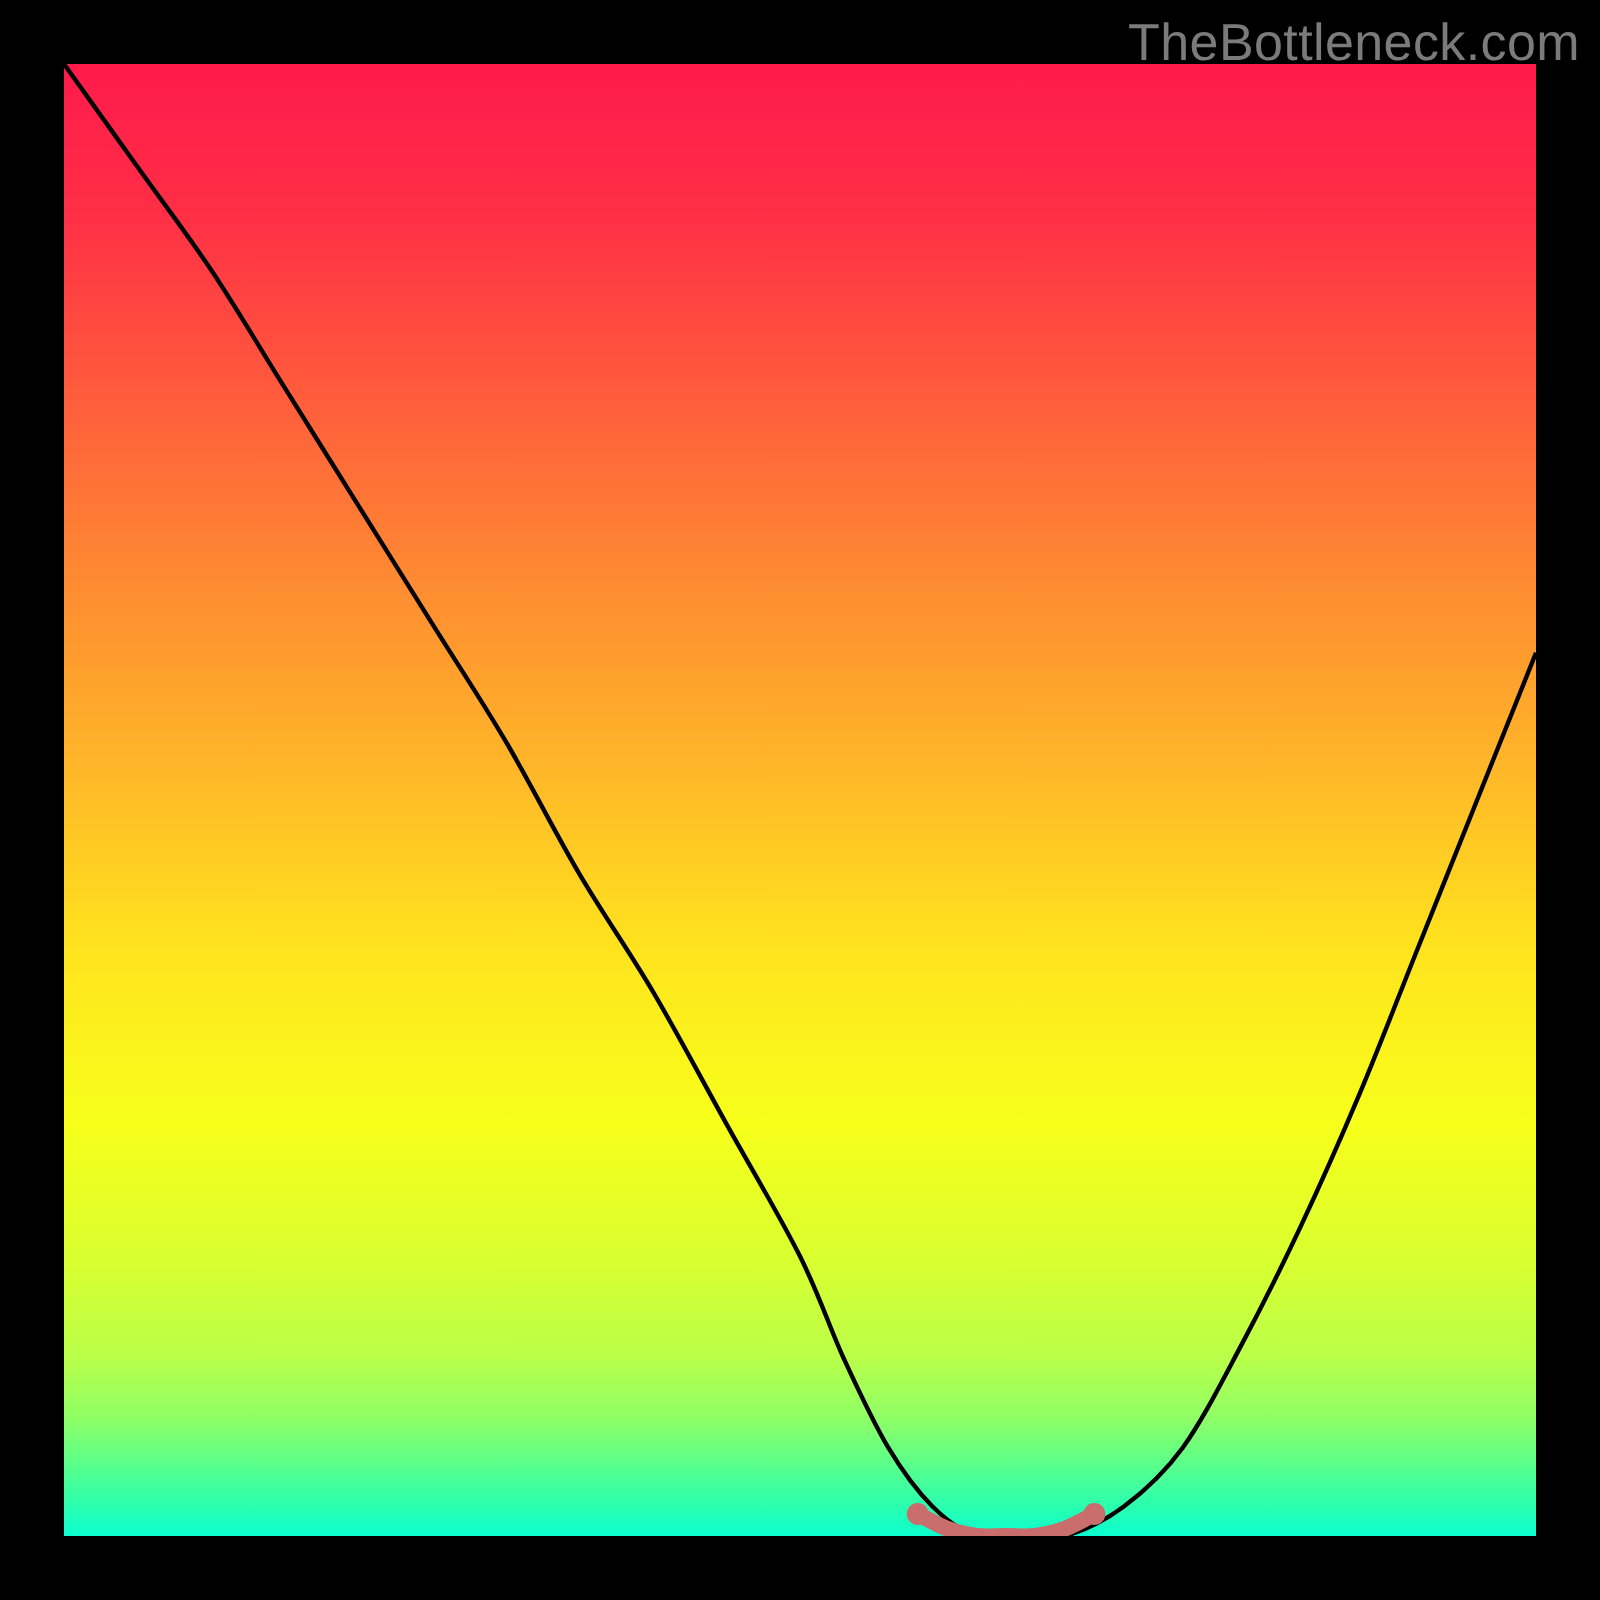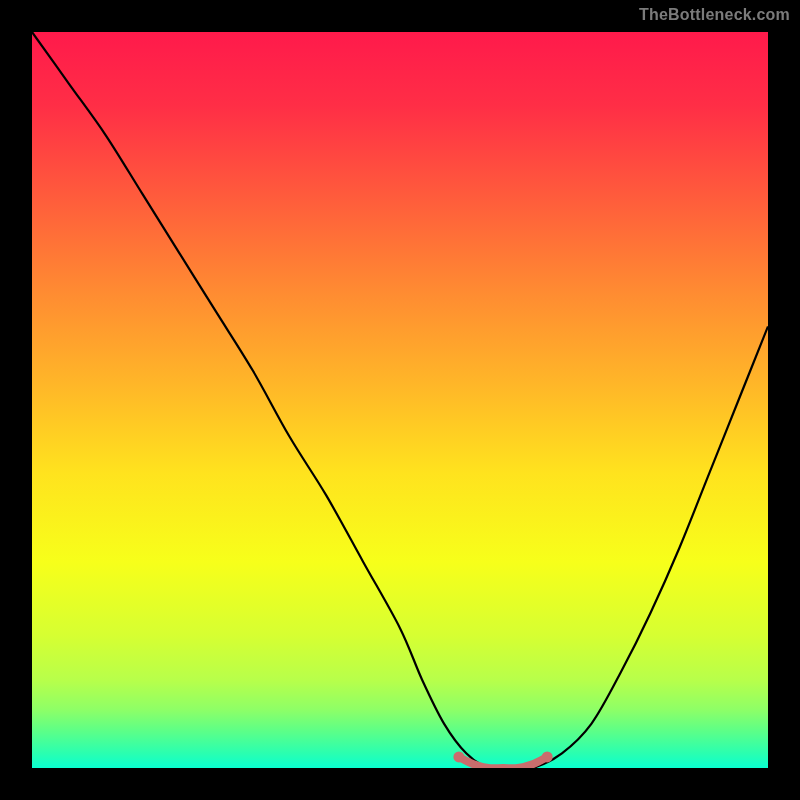--- a/index.html
+++ b/index.html
@@ -36,22 +36,22 @@
     position: absolute;
     left: 0; top: 0;
     width: 100%;
     height: 100%;
   }
   .watermark {
     position: absolute;
     top: 6px;
     right: 10px;
     color: #7b7b7b;
-    font-size: 16px;
-    font-weight: 700;
+    font-size: 26px;
+    font-weight: 400;
     letter-spacing: 0.2px;
   }
 </style>
 </head>
 <body>
 
 <div class="frame">
   <div class="plot">
     <svg class="gradient" viewBox="0 0 736 736" preserveAspectRatio="none">
       <defs>

